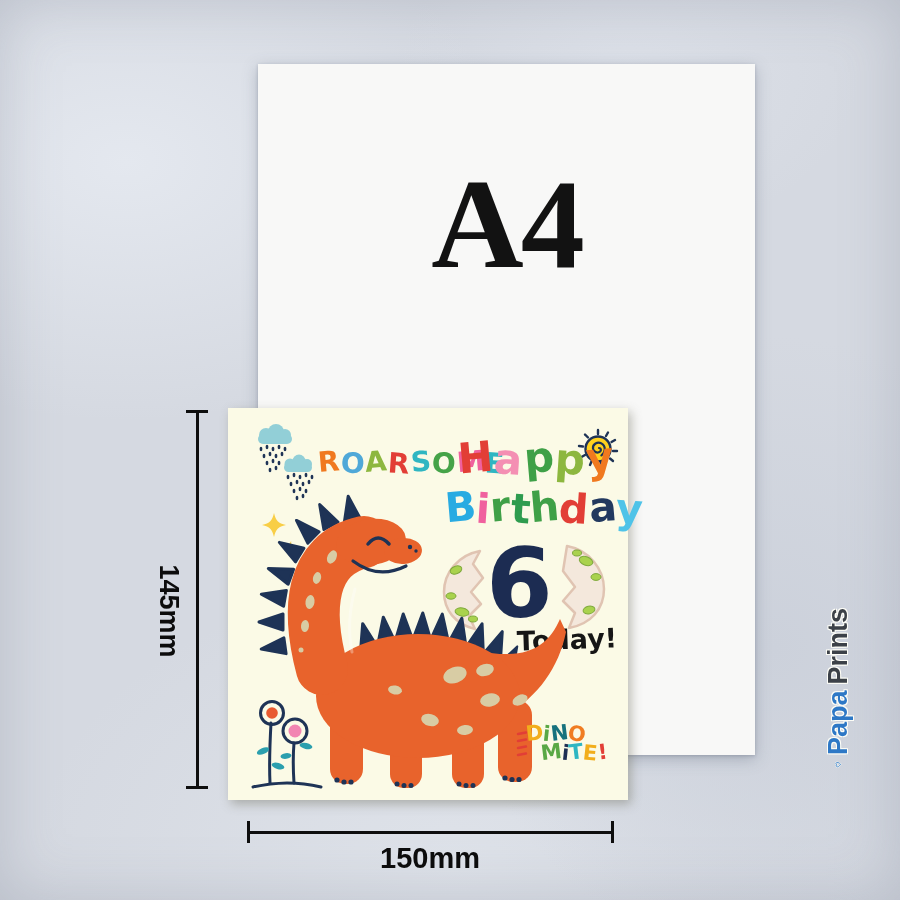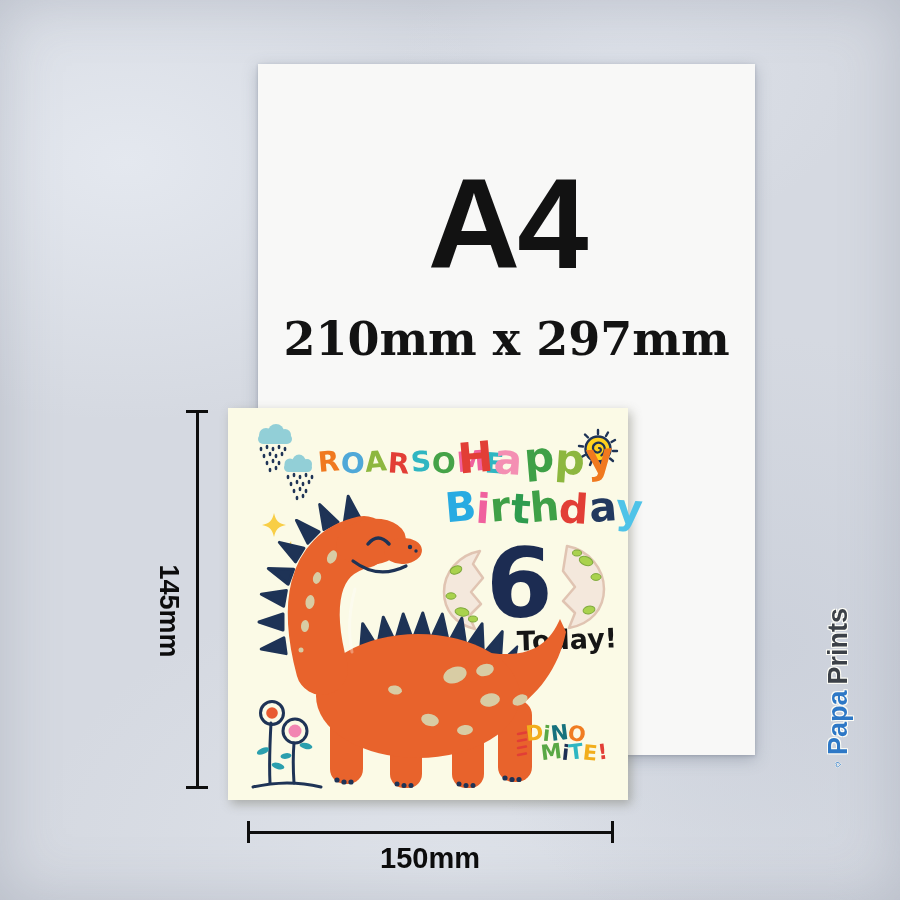--- a/index.html
+++ b/index.html
@@ -10,21 +10,21 @@
       background:
         radial-gradient(620px 420px at 14% 18%, #e4e8ef 0%, rgba(228,232,239,0) 62%),
         radial-gradient(520px 520px at 86% 72%, #ccd1db 0%, rgba(204,209,219,0) 60%),
         radial-gradient(700px 480px at 50% 96%, #dee2e9 0%, rgba(222,226,233,0) 60%),
         radial-gradient(420px 300px at 70% 8%, #dce0e8 0%, rgba(220,224,232,0) 55%);
       box-shadow: inset 0 0 60px rgba(110,118,135,.28);}
   
   .a4{position:absolute;left:258px;top:64px;width:497px;height:691px;background:#f8f8f7;
       box-shadow:0 4px 14px rgba(90,100,120,.35), 0 1px 3px rgba(90,100,120,.3);}
   .a4-title{position:absolute;left:0;right:0;top:96px;text-align:center;
-      font-family:Liberation Sans, sans-serif;font-weight:900;font-size:128px;line-height:1;
+      font-family:Liberation Serif, serif;font-weight:900;font-size:128px;line-height:1;
       color:#121212;letter-spacing:-3px;}
   .a4-size{position:absolute;left:0;right:0;top:248px;text-align:center;
       font-family:"DejaVu Serif",serif;font-weight:700;font-size:46px;color:#131313;}
   
   .card{position:absolute;left:228px;top:408px;width:400px;height:392px;
       background:var(--card-bg);box-shadow:3px 4px 10px rgba(110,110,95,.45);}
   .word{position:absolute;font-family:"DejaVu Sans",sans-serif;font-weight:800;white-space:nowrap;}
   .tilt span{display:inline-block;}
   .tilt span:nth-child(odd){transform:rotate(-5deg) translateY(-1px);}
   .tilt span:nth-child(even){transform:rotate(4deg) translateY(1px);}
@@ -59,21 +59,20 @@
   .navy-line{stroke:var(--spikes-navy);stroke-linecap:round;fill:none;}
   svg{display:block;}
 </style>
 </head>
 <body>
 
 <div class="bg"></div>
 
 <div class="a4">
   <div class="a4-title">A4</div>
-  <div class="a4-size">210mm x 297mm</div>
 </div>
 
 <div class="card">
 
   <svg style="position:absolute;left:24px;top:14px" width="66" height="84" viewBox="0 0 66 84">
     <g fill="var(--cloud)">
       <circle cx="14" cy="13" r="7"></circle>
         <circle cx="24" cy="10" r="8"></circle>
         <circle cx="33" cy="13" r="6"></circle>
       <rect x="6" y="12" width="34" height="10" rx="5"></rect>

